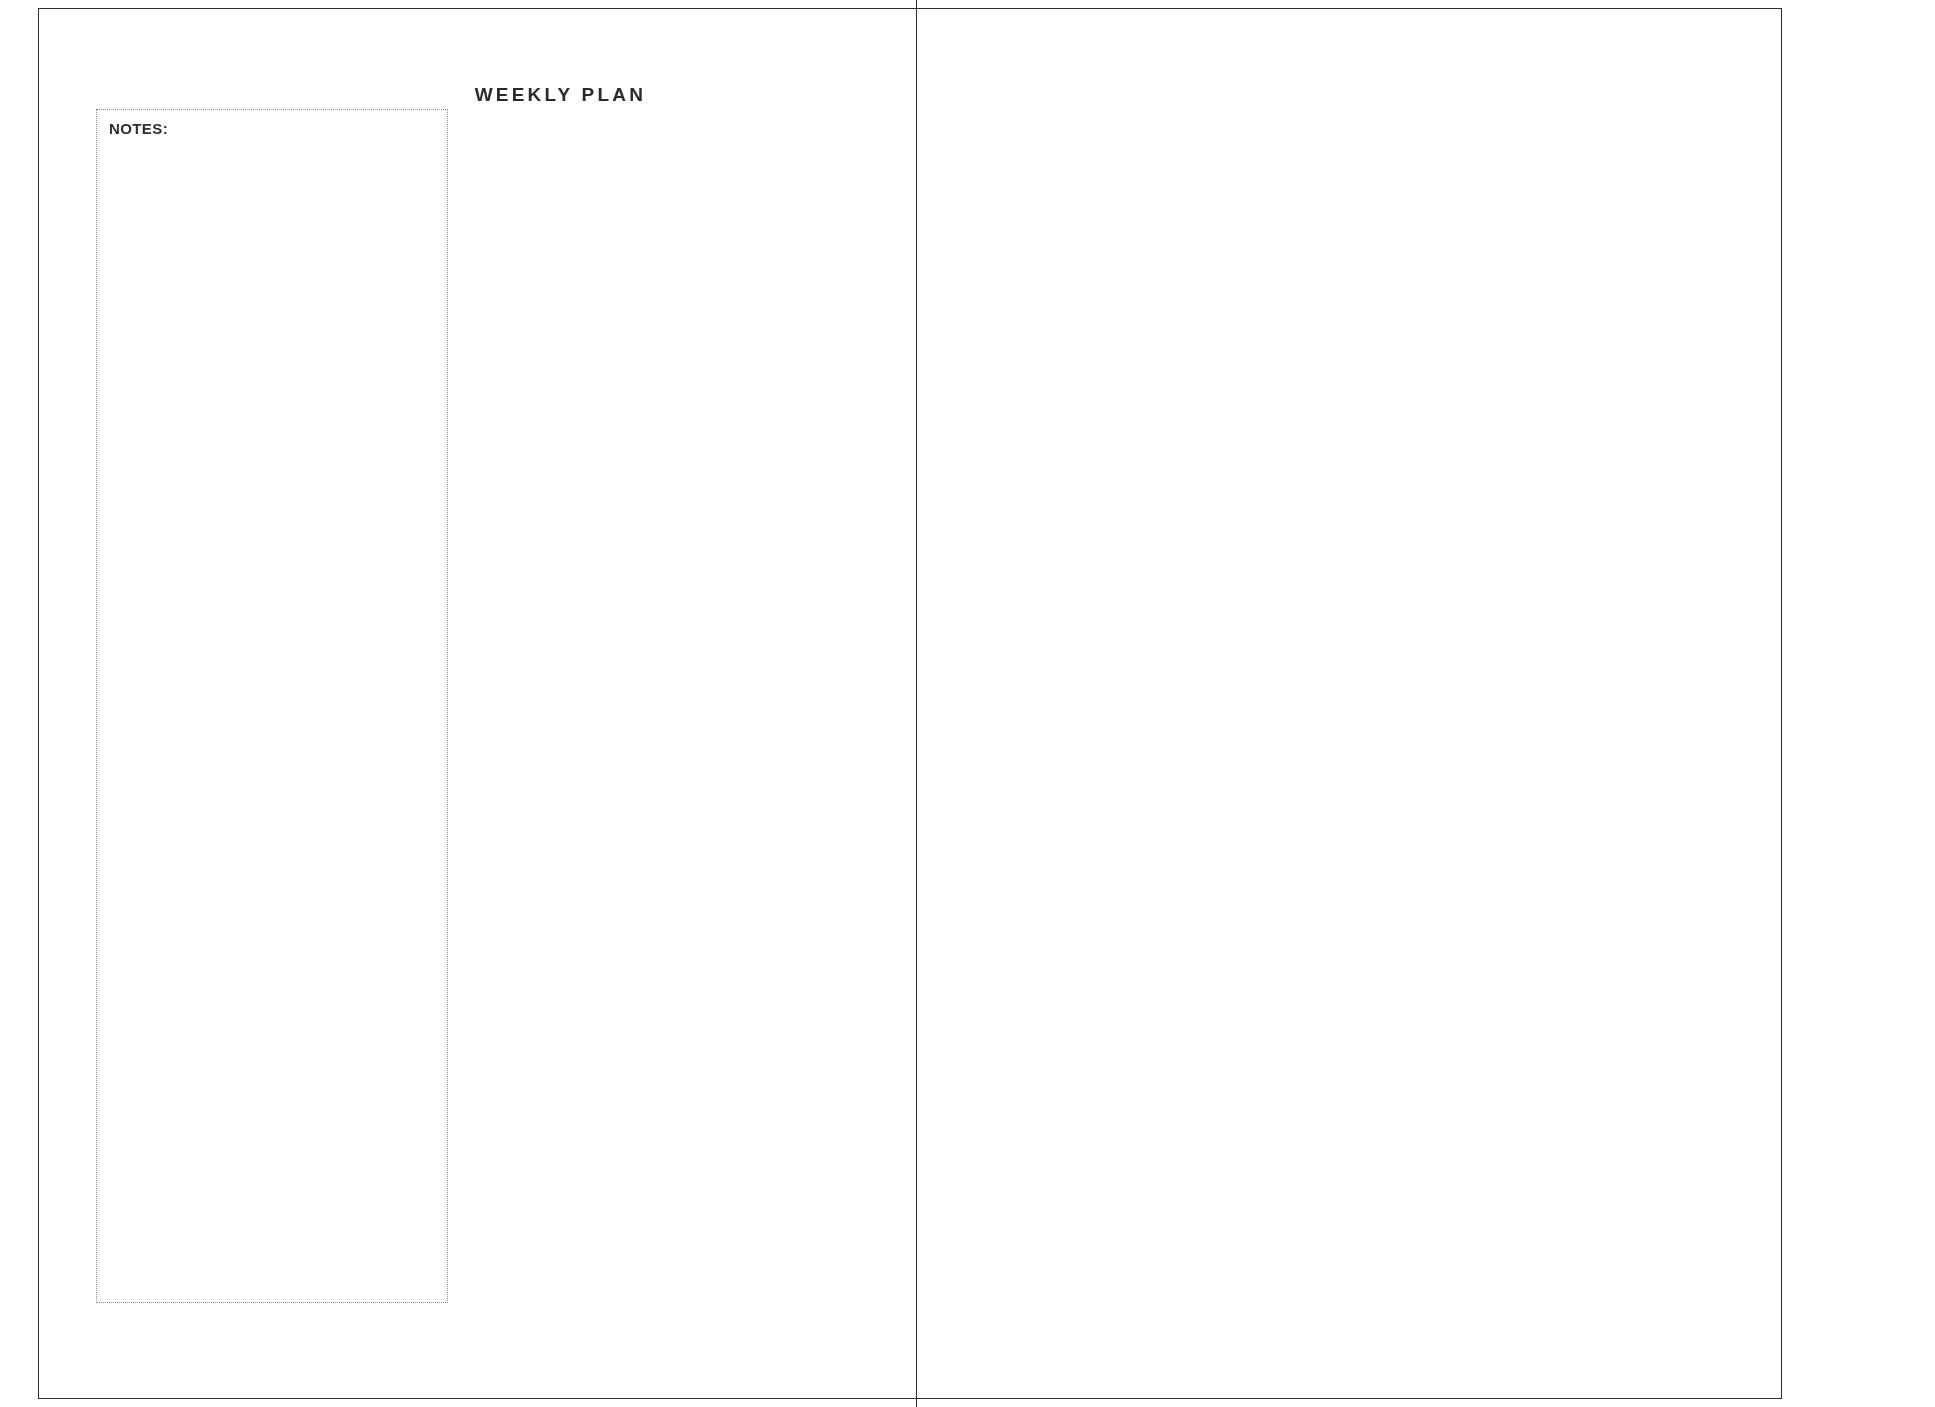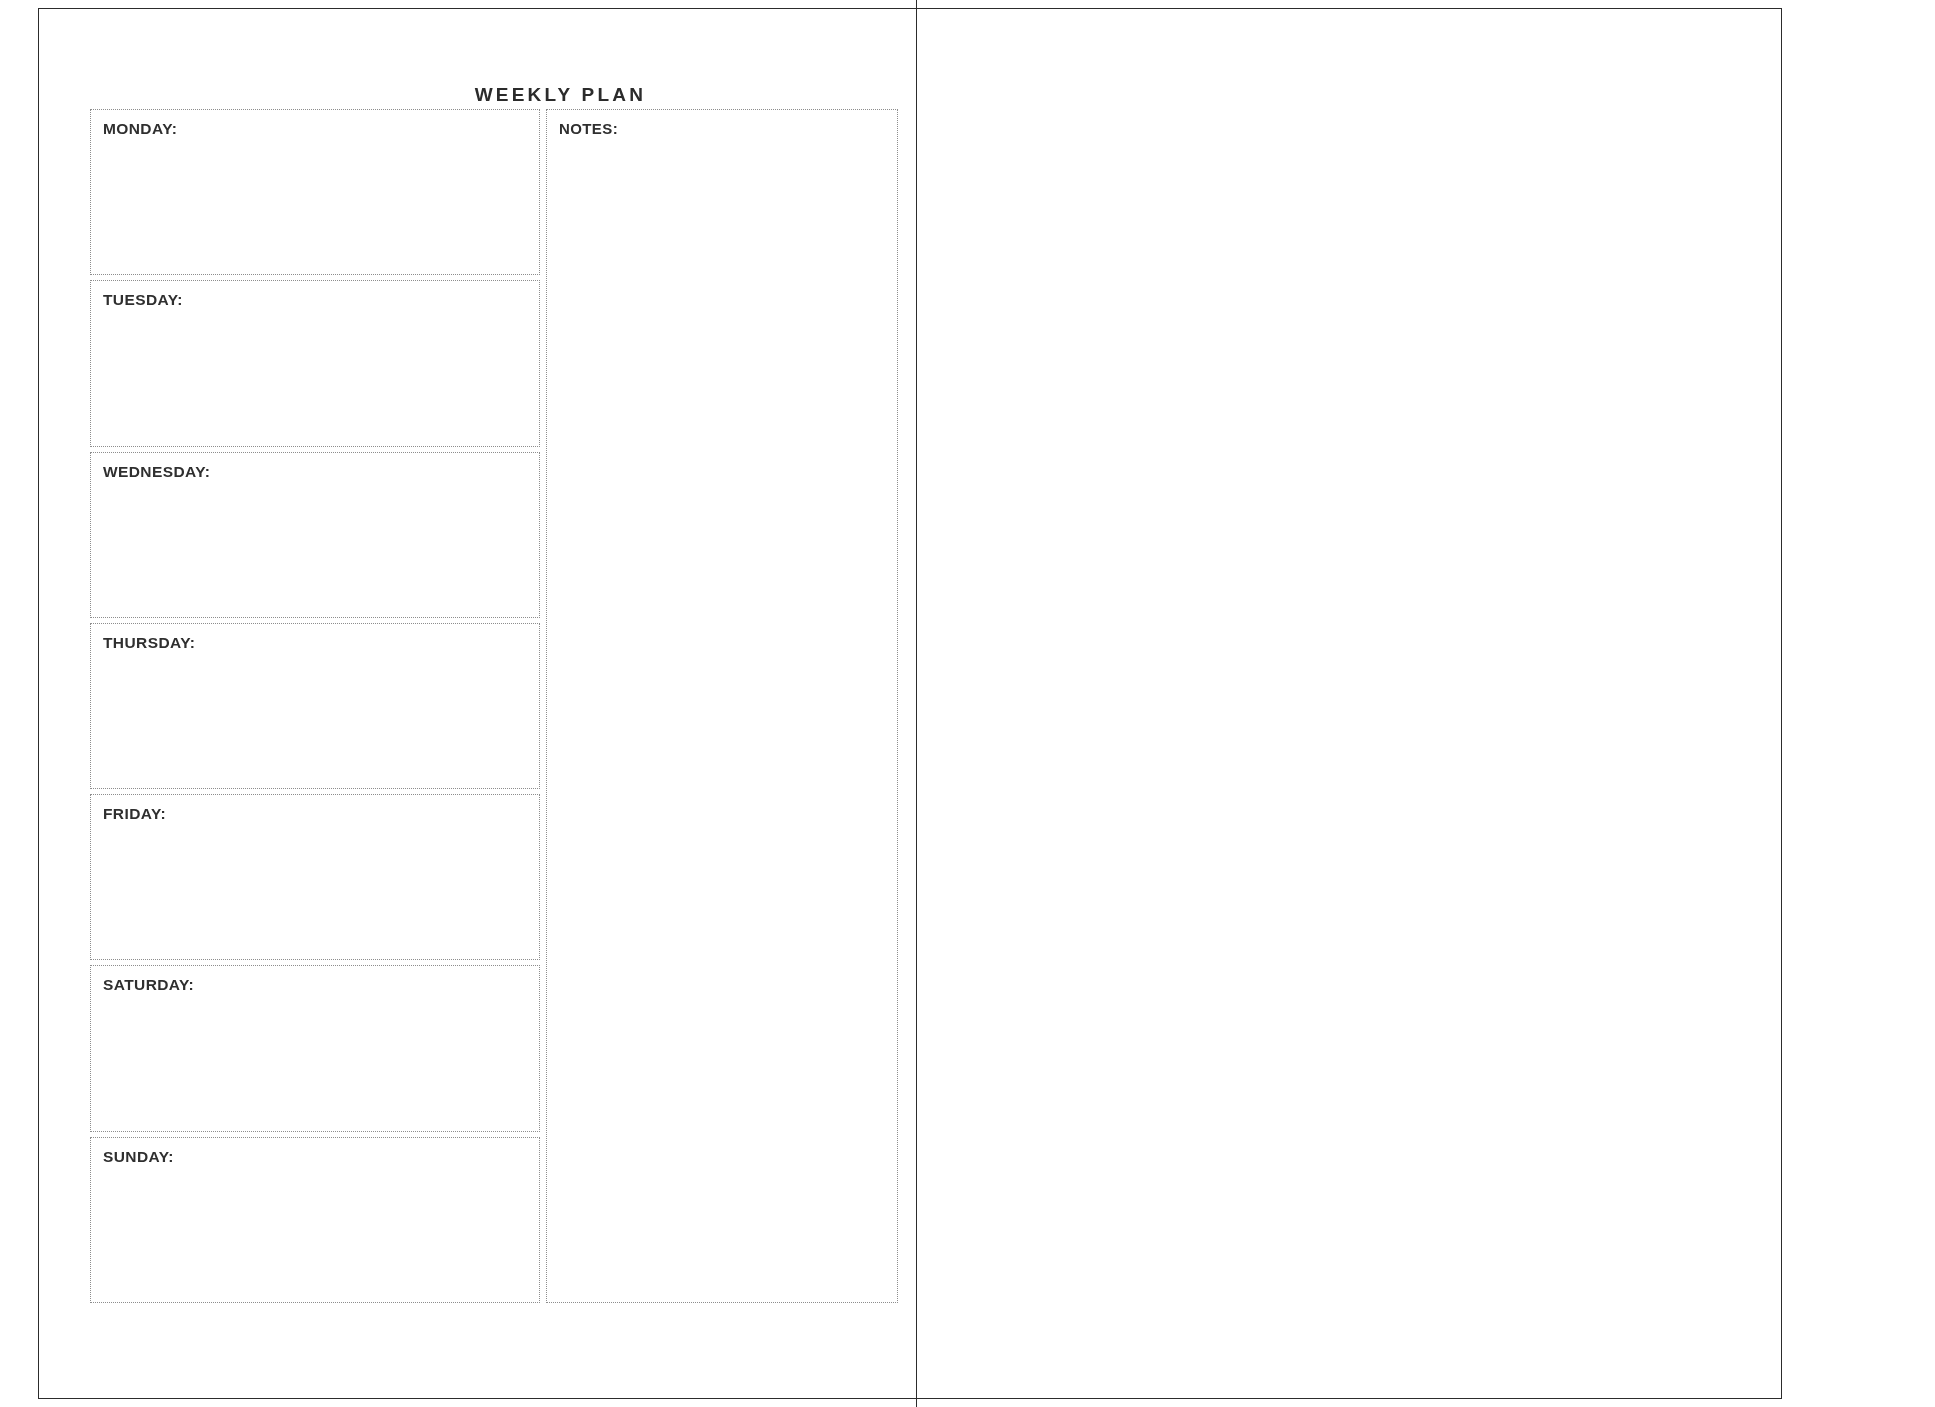--- a/index.html
+++ b/index.html
@@ -117,43 +117,20 @@
 <body>
 
 <div class="spread">
 
   <div class="page page-left">
     <div class="inner-frame"></div>
 
     <div class="weekly-title">WEEKLY PLAN</div>
 
     <div class="weekly-grid">
-      <div class="days-col">
-        <div class="day-box">
-          <div class="day-label">MONDAY:</div>
-        </div>
-        <div class="day-box">
-          <div class="day-label">TUESDAY:</div>
-        </div>
-        <div class="day-box">
-          <div class="day-label">WEDNESDAY:</div>
-        </div>
-        <div class="day-box">
-          <div class="day-label">THURSDAY:</div>
-        </div>
-        <div class="day-box">
-          <div class="day-label">FRIDAY:</div>
-        </div>
-        <div class="day-box">
-          <div class="day-label">SATURDAY:</div>
-        </div>
-        <div class="day-box">
-          <div class="day-label">SUNDAY:</div>
-        </div>
-      </div>
 
       <div class="notes-col">
         <div class="notes-label">NOTES:</div>
       </div>
     </div>
   </div>
 
   <div class="page page-right">
     <div class="inner-frame"></div>
 

